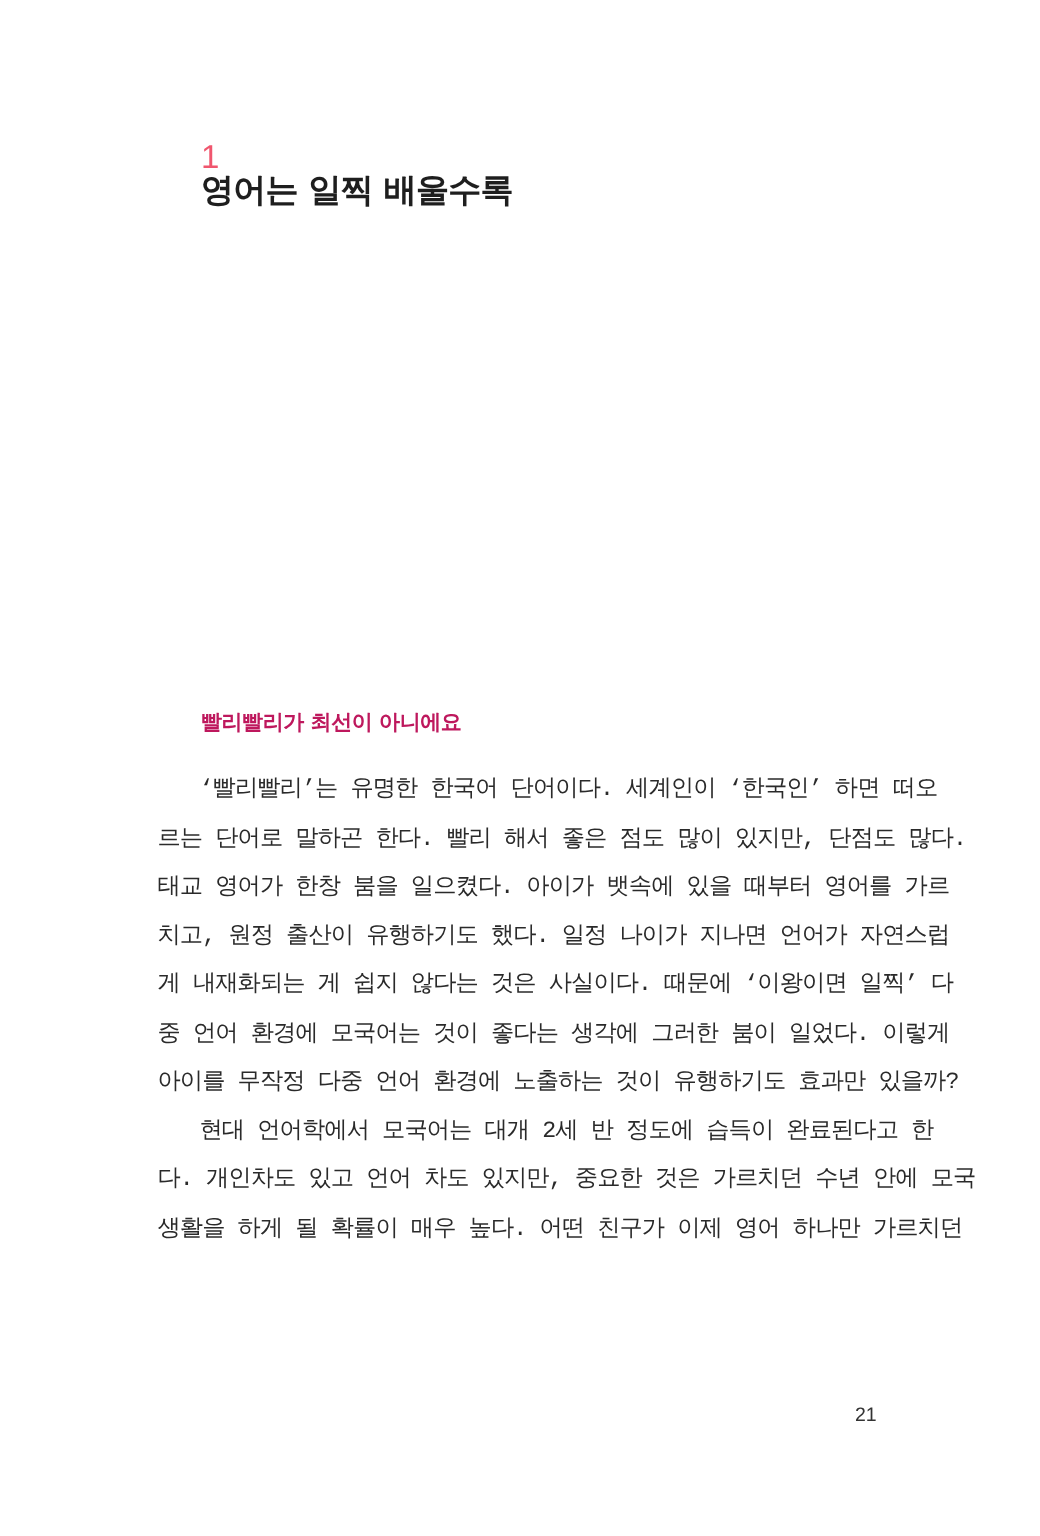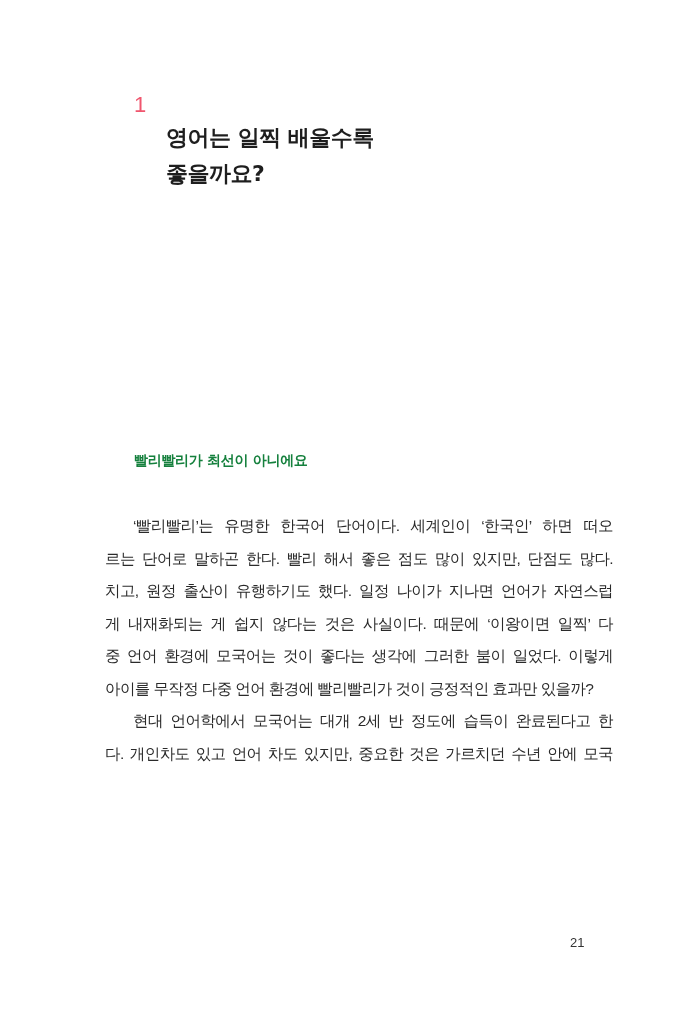--- a/index.html
+++ b/index.html
@@ -25,50 +25,49 @@
       top: 91px;
       font-family: "Liberation Sans", "DejaVu Sans", sans-serif;
       font-size: 22px;
       font-weight: 400;
       color: #f0566e;
       line-height: 28px;
     }
     .chapter-title {
       position: absolute;
       left: 134px;
-      top: 120px;
+      top: 110px;
       width: 400px;
       font-family: "DejaVu Sans", "Liberation Sans", sans-serif;
       font-size: 22px;
       font-weight: bold;
       color: #1e1e1e;
       line-height: 36px;
       letter-spacing: -0.5px;
-      margin-left: 32px;
     }
     .chapter-title span {
       display: block;
     }
     .section-heading {
       position: absolute;
       left: 134px;
-      top: 450px;
+      top: 472px;
       font-family: "DejaVu Sans", "Liberation Sans", sans-serif;
       font-size: 14px;
       font-weight: bold;
-      color: #15803d;
+      color: #be185d;
       line-height: 20px;
       letter-spacing: -0.3px;
     }
     .body-text {
       position: absolute;
       left: 105px;
       top: 510px;
       width: 508px;
-      font-family: Liberation Sans, sans-serif;
+      font-family: Liberation Mono, monospace;
       font-size: 15.5px;
       color: #2a2a2a;
       line-height: 32.5px;
       letter-spacing: -0.6px;
     }
     .body-text .line {
       display: block;
       white-space: nowrap;
       text-align: justify;
       text-align-last: justify;
@@ -92,31 +91,32 @@
   </style>
 </head>
 <body>
 
 <div class="page">
 
   <div class="chapter-number">1</div>
 
   <div class="chapter-title">
     <span>영어는 일찍 배울수록</span>
-    <span>좋을까요?</span>
   </div>
 
   <div class="section-heading">빨리빨리가 최선이 아니에요</div>
 
   <div class="body-text">
     <span class="line indent">‘빨리빨리’는 유명한 한국어 단어이다. 세계인이 ‘한국인’ 하면 떠오</span>
     <span class="line">르는 단어로 말하곤 한다. 빨리 해서 좋은 점도 많이 있지만, 단점도 많다.</span>
+    <span class="line">태교 영어가 한창 붐을 일으켰다. 아이가 뱃속에 있을 때부터 영어를 가르</span>
     <span class="line">치고, 원정 출산이 유행하기도 했다. 일정 나이가 지나면 언어가 자연스럽</span>
     <span class="line">게 내재화되는 게 쉽지 않다는 것은 사실이다. 때문에 ‘이왕이면 일찍’ 다</span>
     <span class="line">중 언어 환경에 모국어는 것이 좋다는 생각에 그러한 붐이 일었다. 이렇게</span>
-    <span class="line last">아이를 무작정 다중 언어 환경에 빨리빨리가 것이 긍정적인 효과만 있을까?</span>
+    <span class="line last">아이를 무작정 다중 언어 환경에 노출하는 것이 유행하기도 효과만 있을까?</span>
     <span class="line indent">현대 언어학에서 모국어는 대개 2세 반 정도에 습득이 완료된다고 한</span>
     <span class="line">다. 개인차도 있고 언어 차도 있지만, 중요한 것은 가르치던 수년 안에 모국</span>
+    <span class="line">생활을 하게 될 확률이 매우 높다. 어떤 친구가 이제 영어 하나만 가르치던</span>
   </div>
 
   <div class="page-number">21</div>
 
 </div>
 
 </body></html>

